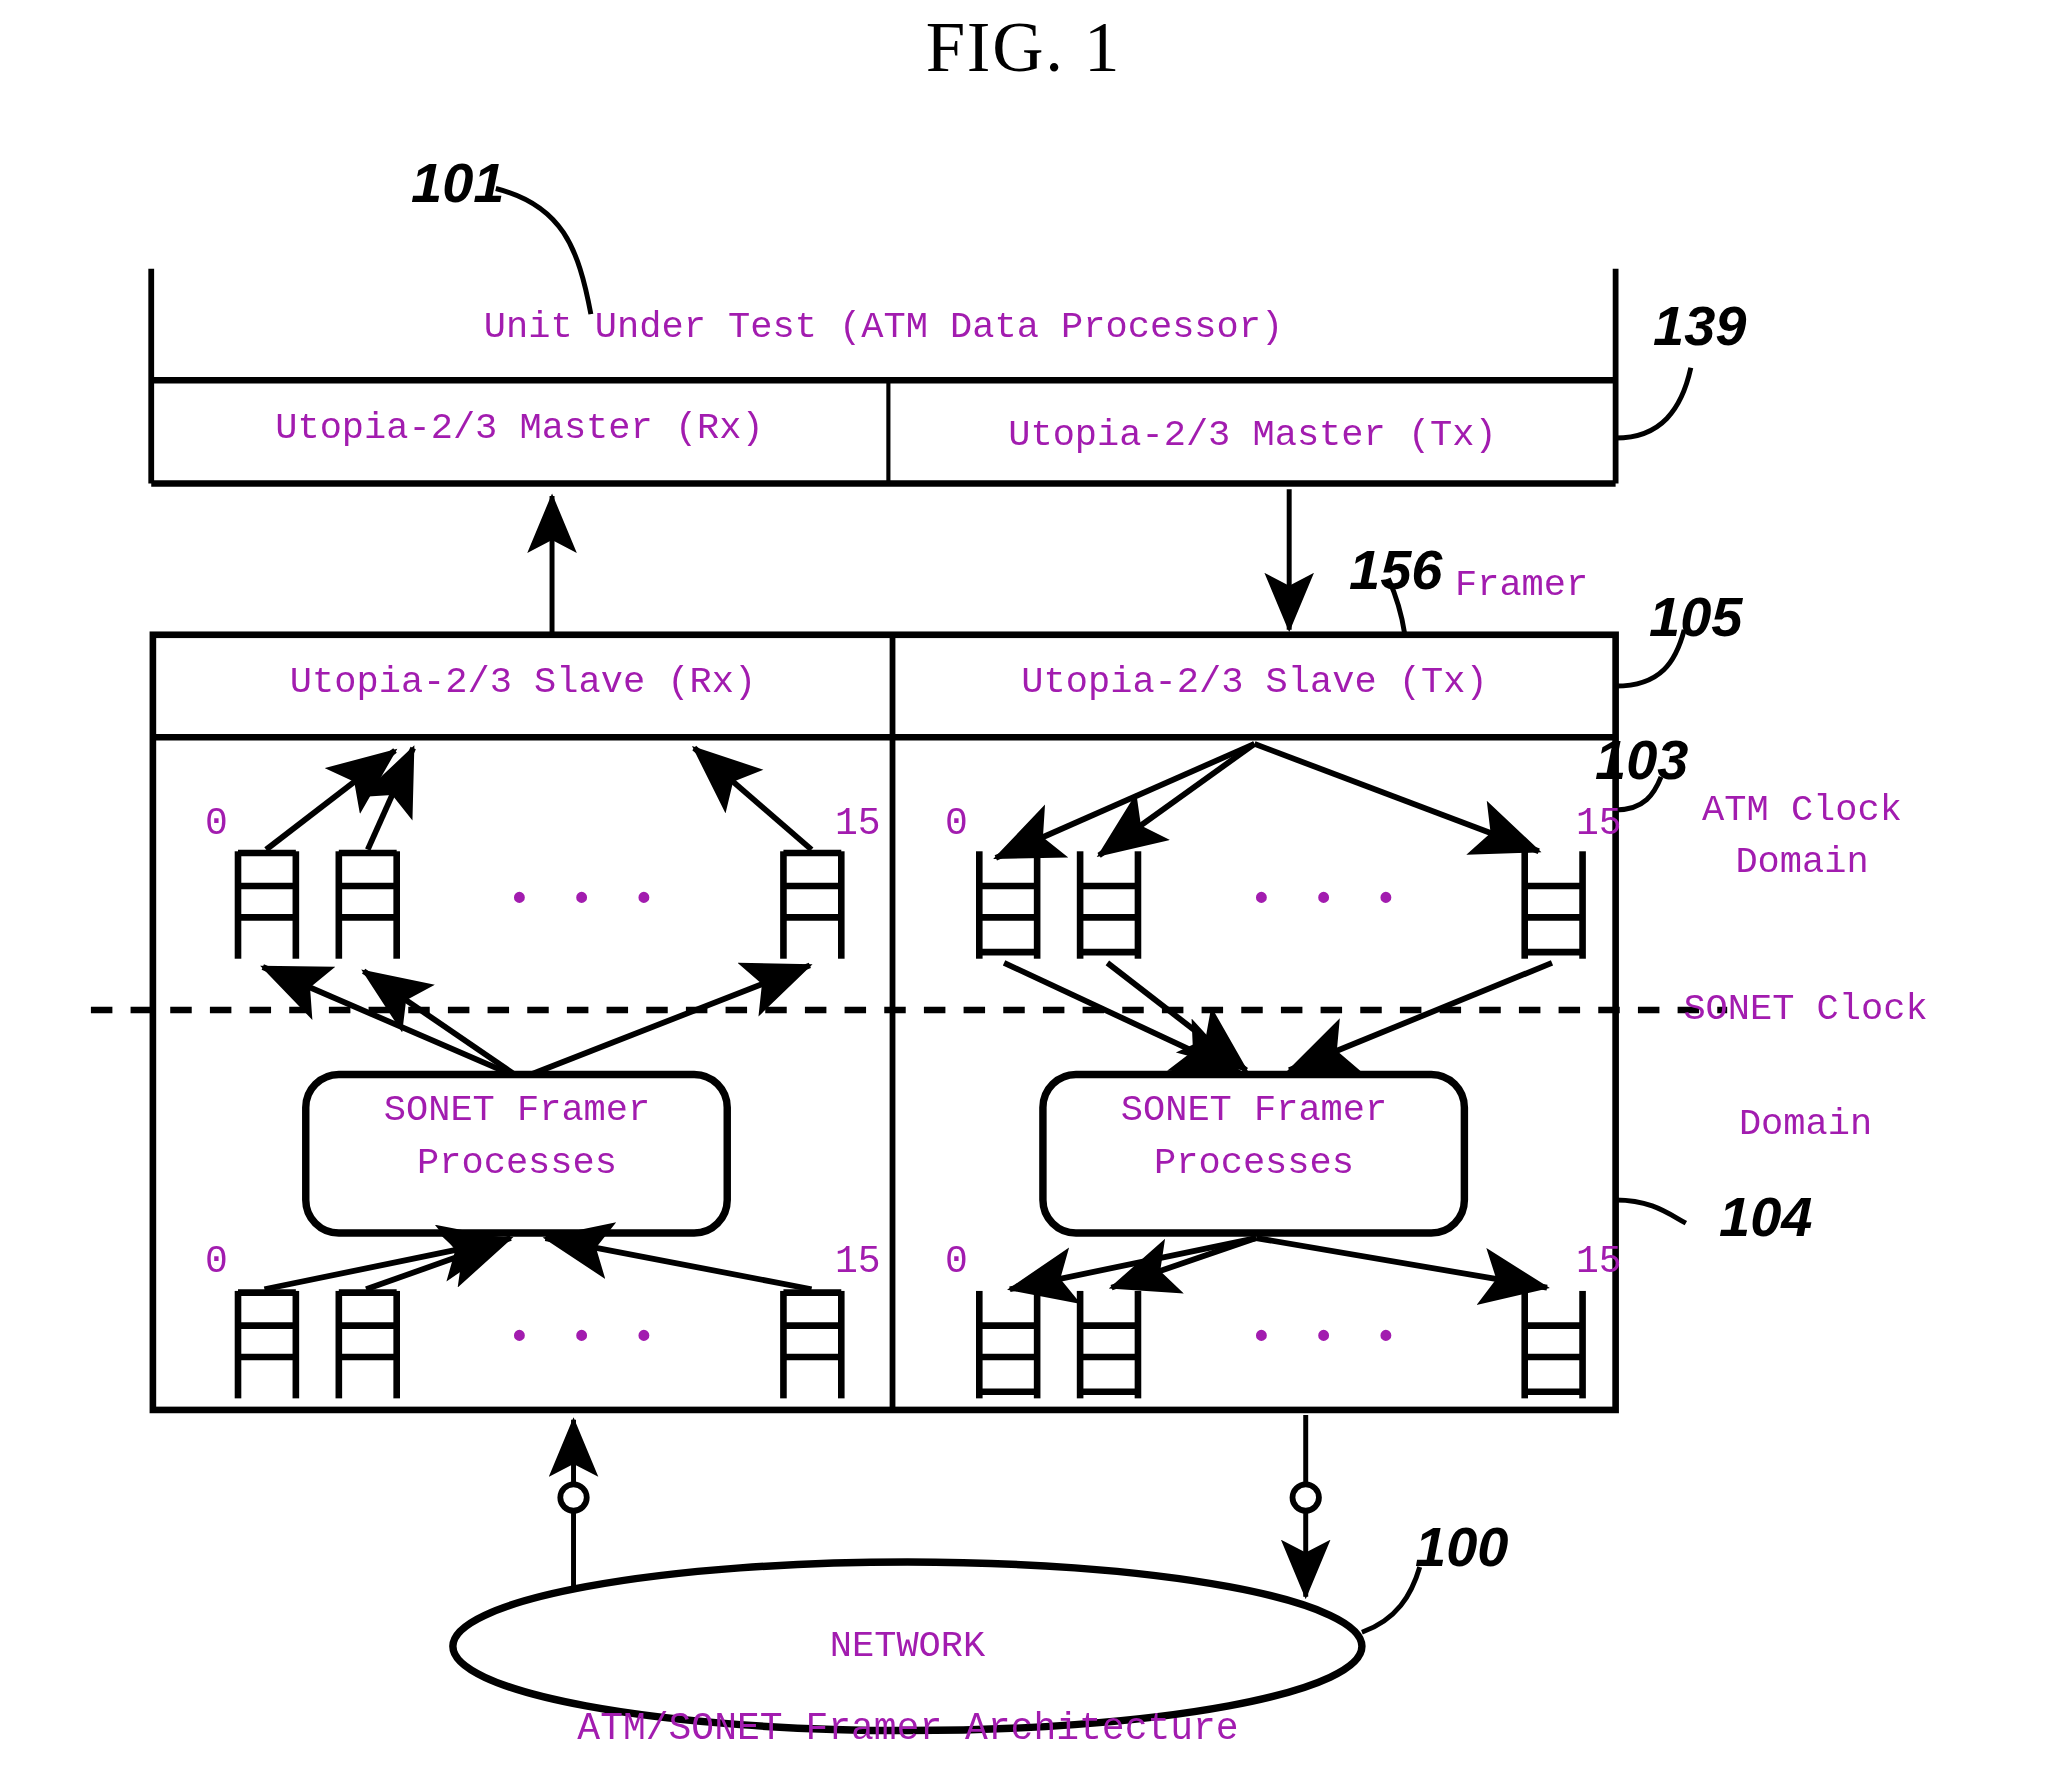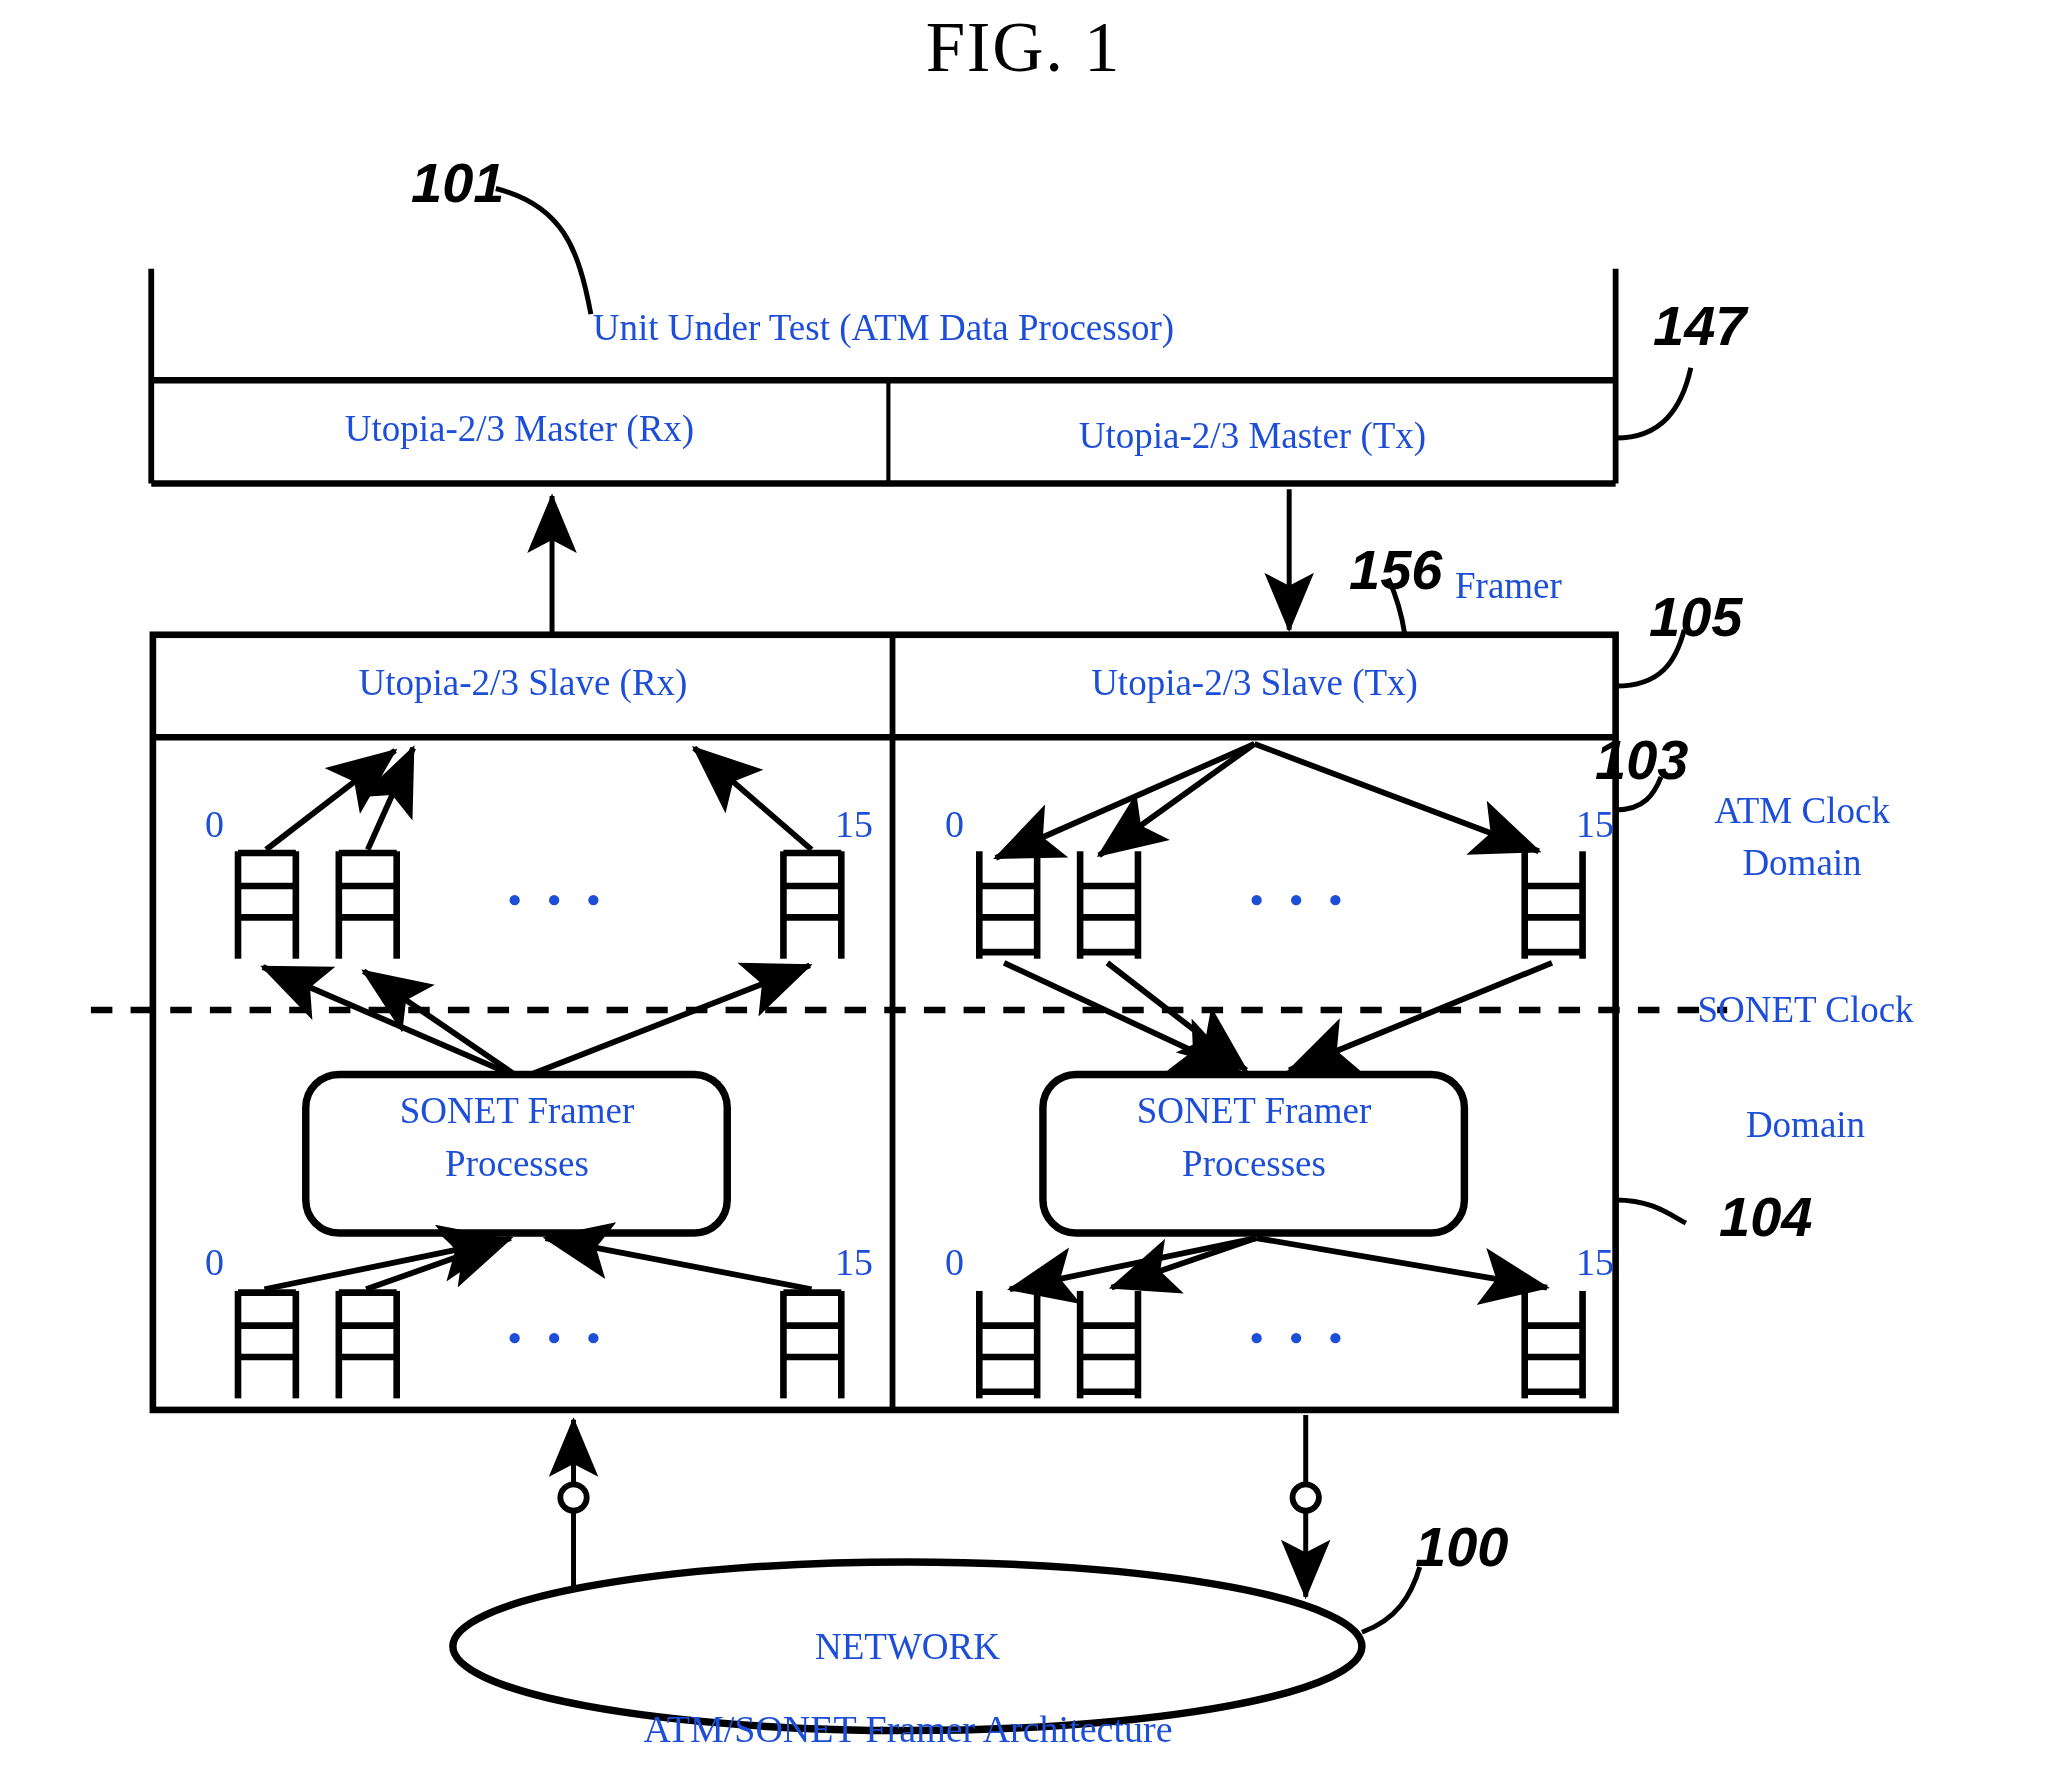--- a/index.html
+++ b/index.html
@@ -3,21 +3,21 @@
 <meta charset="utf-8">
 <style>
   html,body{margin:0;padding:0;background:#ffffff;}
   body{width:2047px;height:1791px;position:relative;font-family:"Liberation Sans",sans-serif;color:#000;}
   #root{position:absolute;inset:0;border-radius:32px;}
   svg#fig{position:absolute;left:0;top:0;width:2047px;height:1791px;}
   .figtitle{
     position:absolute;left:0;top:6.6px;width:2047px;text-align:center;
     font-family:"Liberation Serif",serif;font-size:71px;letter-spacing:1.7px;
   }
-  .lbl{position:absolute;font-family:Liberation Serif, serif;color:#1d4ed8;white-space:nowrap;}
+  .lbl{position:absolute;font-family:Liberation Mono, monospace;color:#a21caf;white-space:nowrap;}
   .ref{
     position:absolute;font-family:"Liberation Sans",sans-serif;font-weight:bold;
     font-style:italic;font-size:56px;letter-spacing:0px;white-space:nowrap;
   }
   .boxtext{font-size:37px;}
   .center{text-align:center;}
   .idx{font-size:38px;}
   .dots{font-size:38px;letter-spacing:8.3px;font-weight:bold;}
   .caption{font-size:38px;}
 </style>
@@ -255,21 +255,21 @@
     </g>
 
     <g>
       <ellipse cx="1098" cy="1992" rx="550" ry="102" stroke="#000" stroke-width="9" fill="#fff"></ellipse>
     </g>
   </svg>
 
   <div class="figtitle">FIG. 1</div>
 
   <div class="ref" style="left:411px;top:150px;">101</div>
-  <div class="ref" style="left:1653px;top:293px;">147</div>
+  <div class="ref" style="left:1653px;top:293px;">139</div>
   <div class="ref" style="left:1349px;top:537px;">156</div>
   <div class="ref" style="left:1649px;top:584px;">105</div>
   <div class="ref" style="left:1595px;top:727px;">103</div>
   <div class="ref" style="left:1719px;top:1184px;">104</div>
   <div class="ref" style="left:1415px;top:1514px;">100</div>
 
   <div class="lbl boxtext center" style="left:151px;top:306px;width:1465px;">Unit Under Test (ATM Data Processor)</div>
 
   <div class="lbl boxtext center" style="left:151px;top:407px;width:737px;">Utopia-2/3 Master (Rx)</div>
   <div class="lbl boxtext center" style="left:889px;top:414px;width:727px;">Utopia-2/3 Master (Tx)</div>

